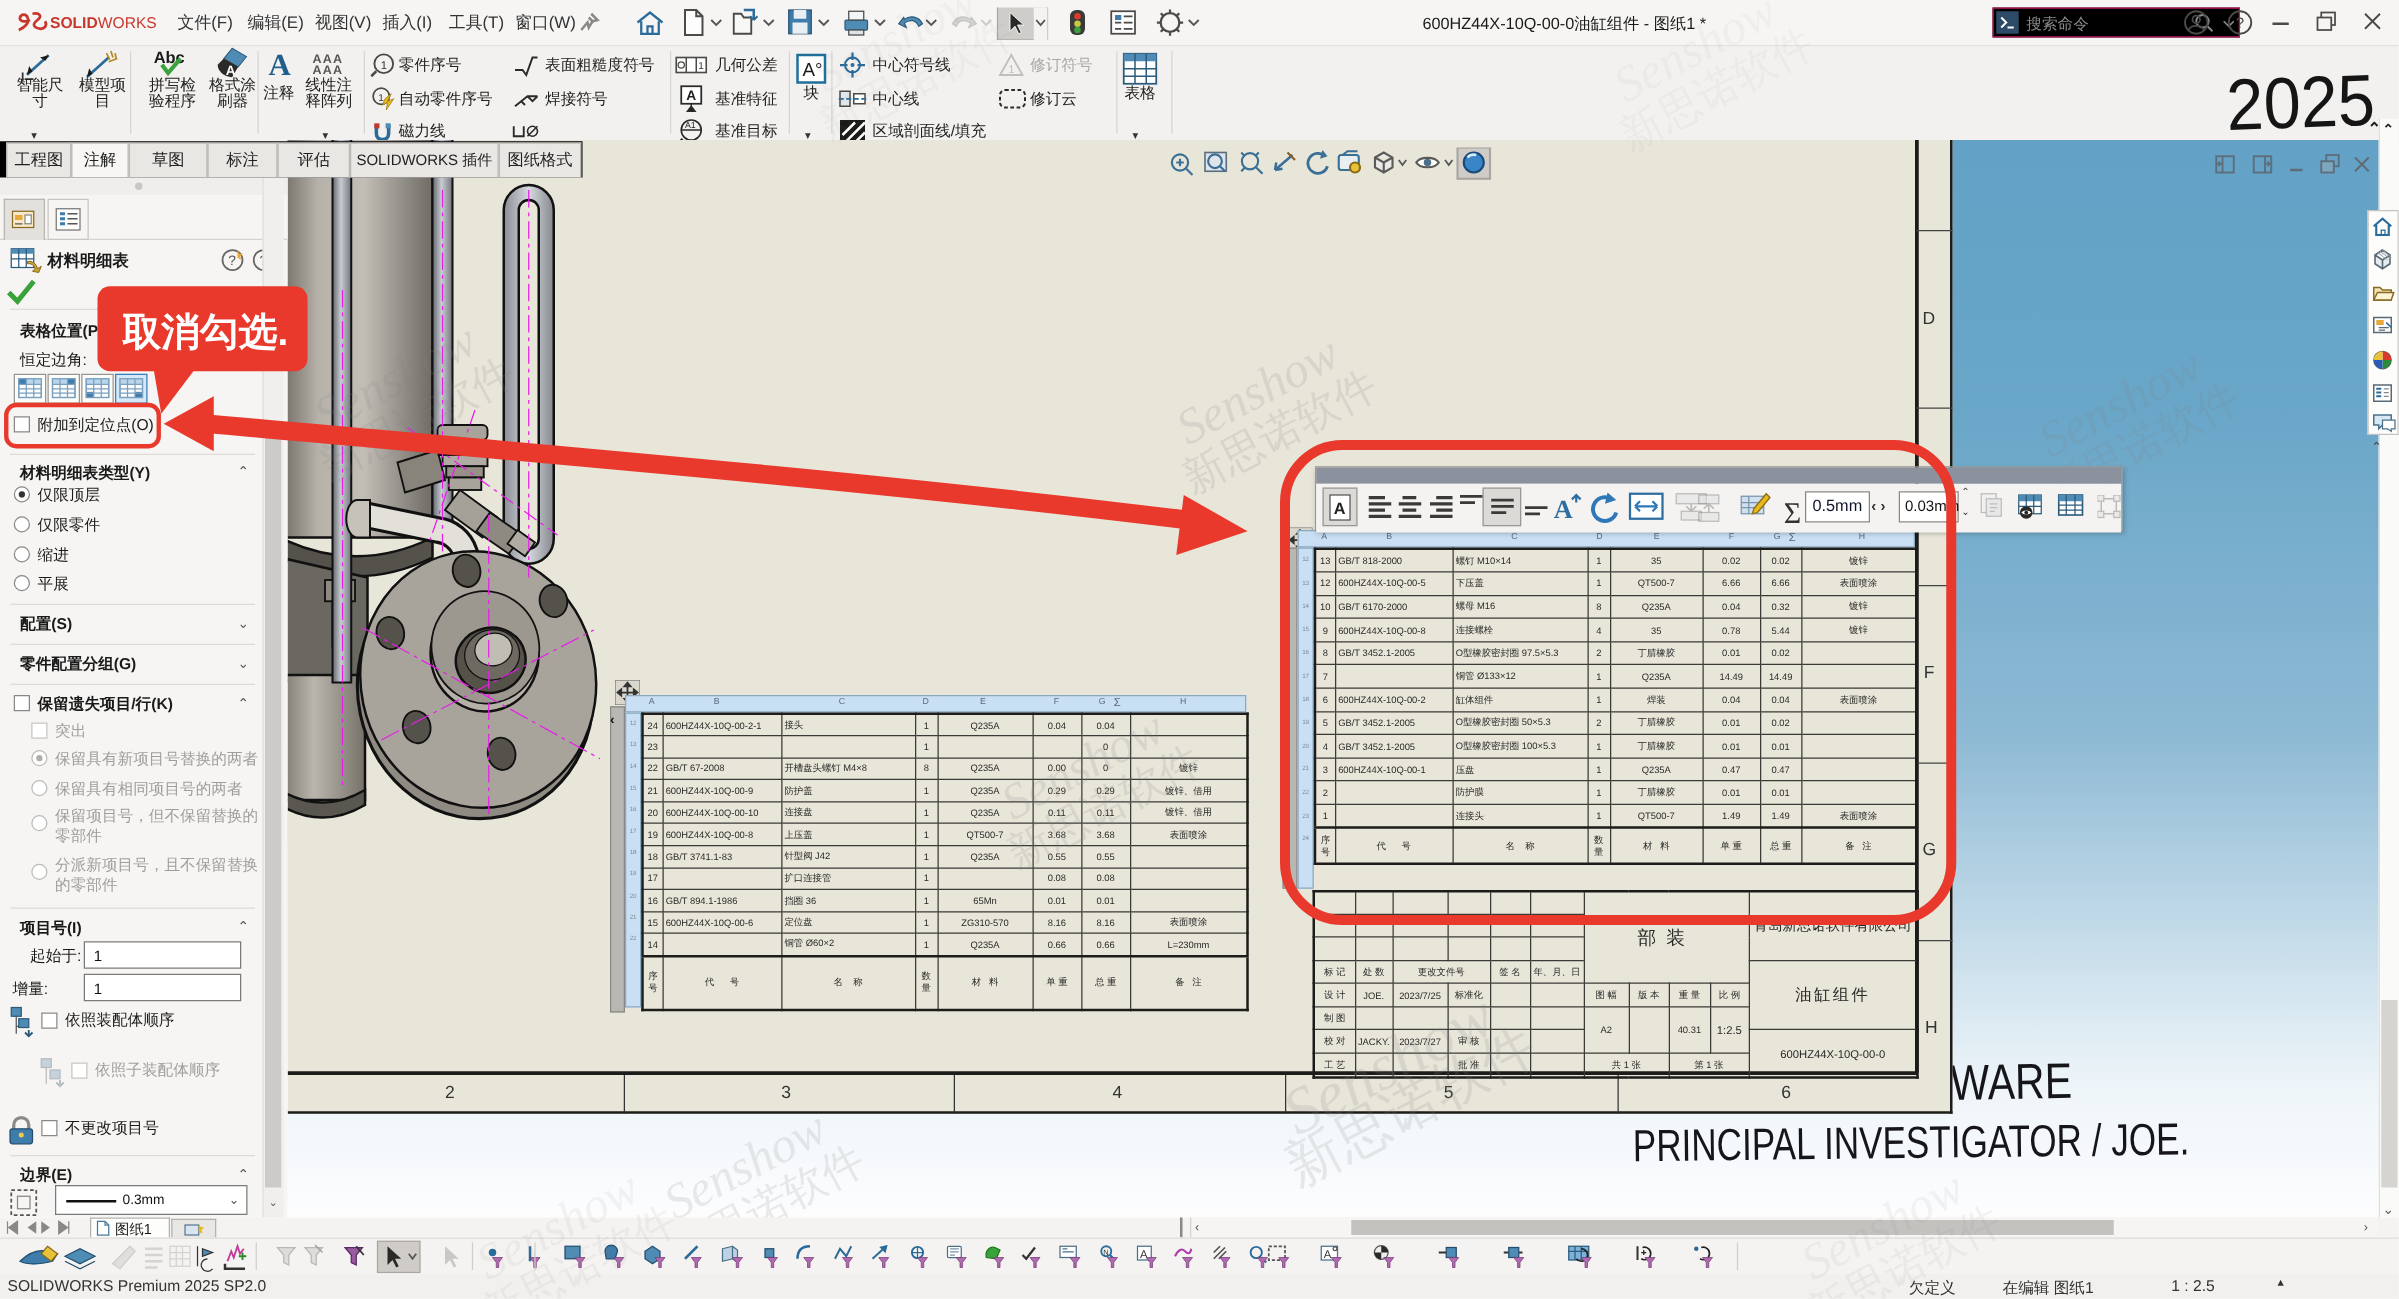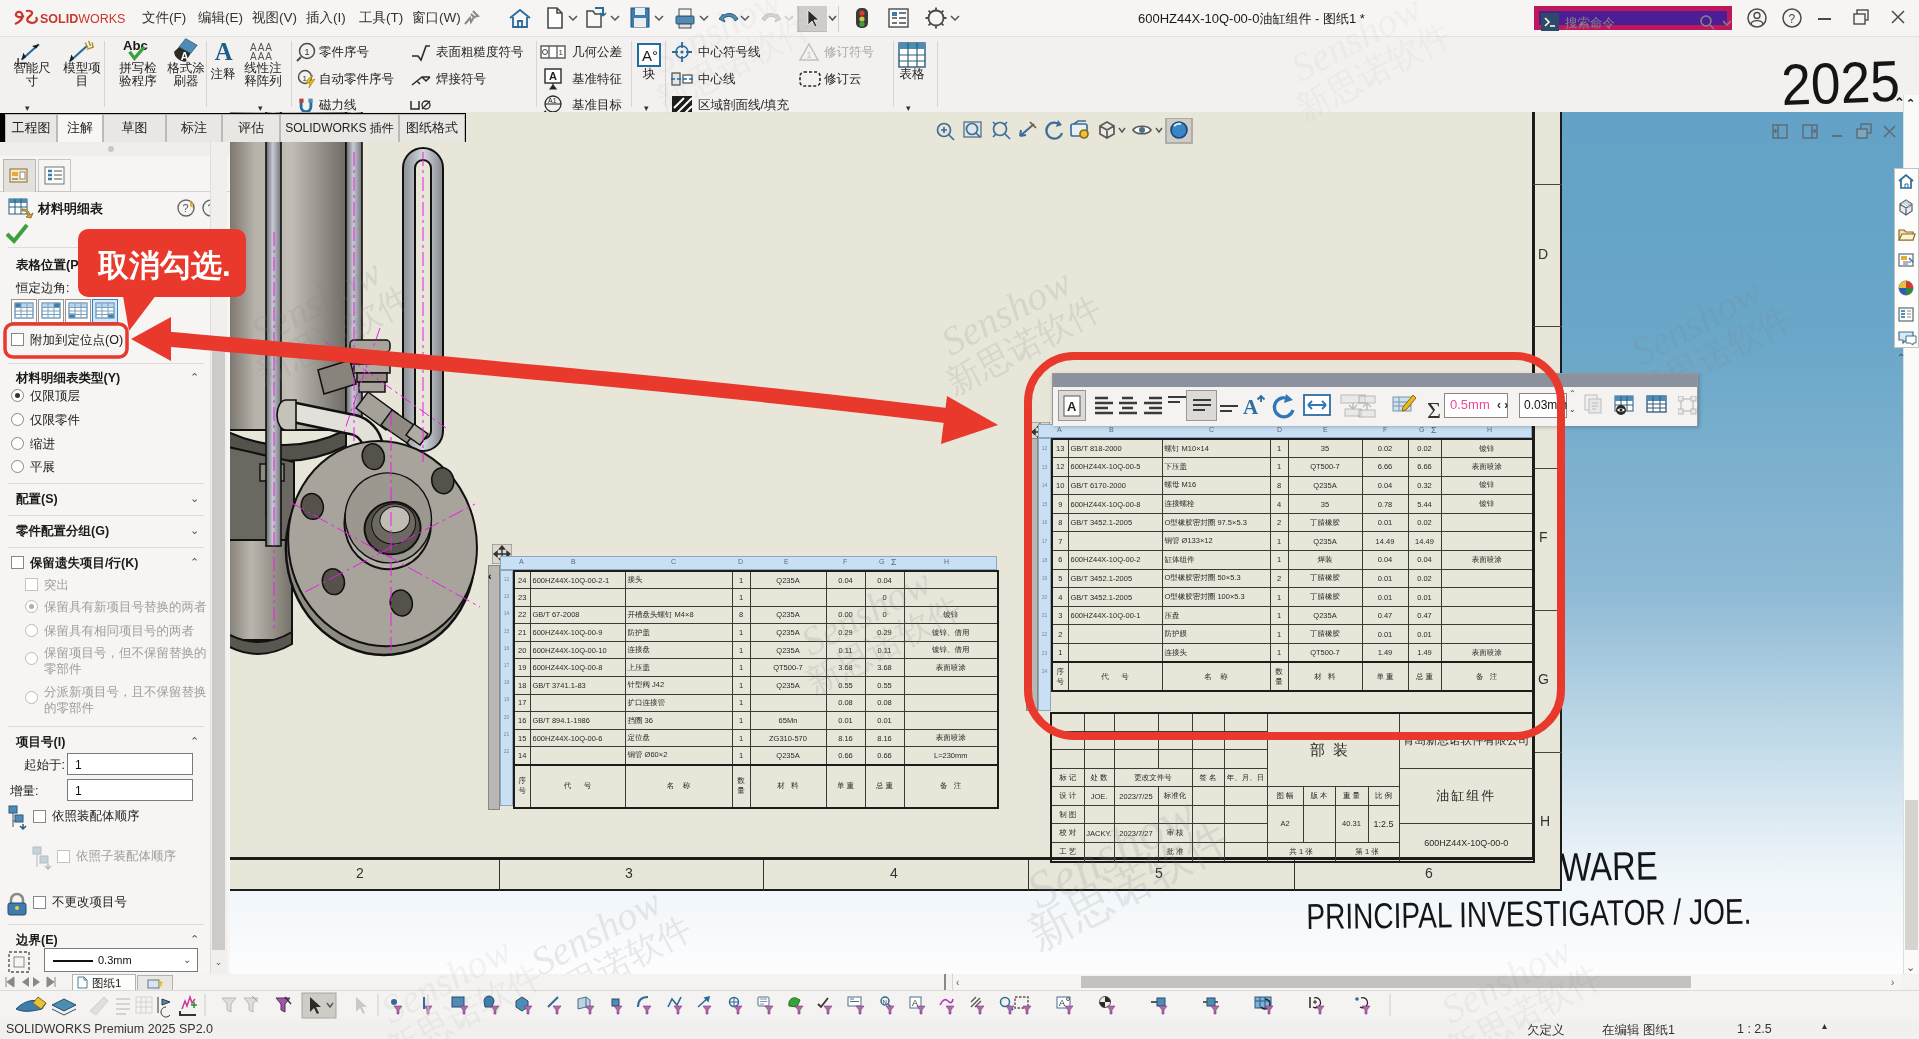--- a/index.html
+++ b/index.html
@@ -145,21 +145,21 @@
         <circle cx="11" cy="12" r="7.5" fill="none" stroke="#4a4a48" stroke-width="1.8"></circle>
         <g stroke="#4a4a48" stroke-width="1.8">
           <path d="M11,1.5 l0,3.5 M11,19 l0,3.5 M0.5,12 l3.5,0 M18,12 l3.5,0 M3.6,4.6 l2.5,2.5 M15.9,16.9 l2.5,2.5 M3.6,19.4 l2.5,-2.5 M15.9,7.1 l2.5,-2.5"></path>
         </g>
         <circle cx="11" cy="12" r="3" fill="#f6f5f4"></circle>
         <path d="M26,10 l4,4 l4,-4" stroke="#555" stroke-width="1.5" fill="none"></path>
       </g>
   </svg>
   <span class="abs" style="left:1138px;top:10px;font-size:13px;color:#1a1a1a">600HZ44X-10Q-00-0油缸组件 - 图纸1 *</span>
 
-  <div class="abs" style="left:1534px;top:6px;width:198px;height:24px;background:#4c1d95;border:5px solid #be185d">
+  <div class="abs" style="left:1594px;top:6px;width:198px;height:24px;background:#000000;border:1px solid #be185d">
      <div class="abs" style="left:2px;top:2px;width:18px;height:18px;background:#2d4a66"></div>
      <svg class="abs" style="left:4px;top:4px" width="14" height="14" viewBox="0 0 14 14">
         <path d="M2,3 l4,4 -4,4 M7,11 l5,0" stroke="#fff" stroke-width="1.6" fill="none"></path>
       </svg>
      <span class="abs" style="left:26px;top:4px;font-size:12.5px;color:#8a8886">搜索命令</span>
      <svg class="abs" style="left:160px;top:3px" width="34" height="18" viewBox="0 0 34 18">
         <circle cx="7" cy="7" r="5" stroke="#8a8886" stroke-width="1.5" fill="none"></circle>
         <path d="M11,11 l4,4" stroke="#8a8886" stroke-width="1.5"></path>
         <path d="M24,7 l4,4 l4,-4" stroke="#8a8886" stroke-width="1.4" fill="none"></path>
       </svg>
@@ -213,21 +213,21 @@
   <svg class="abs" style="left:156px;top:0px" width="56" height="28" viewBox="0 0 56 34">
       <path d="M30,2 L44,10 L36,20 L22,12 Z" fill="#4f8cb5" stroke="#2c5b7c"></path>
       <path d="M22,12 L36,20 L30,30 C22,30 16,24 16,18 Z" fill="#2a2a28"></path>
       <text x="24" y="28" font-size="13" font-weight="bold" fill="#fff" font-family="Liberation Sans">A</text>
     </svg>
   <div class="rlabel" style="left:154px;top:25px;width:64px">格式涂<br>刷器</div>
   <svg class="abs" style="left:210px;top:0px" width="36" height="28" viewBox="0 0 40 34">
       <text x="4" y="28" font-size="30" font-weight="bold" fill="#1f5f8b" font-family="Liberation Serif">A</text>
     </svg>
   <div class="rlabel" style="left:198px;top:31px;width:50px">注释</div>
-  <div class="abs" style="left:250px;top:6px;font-size:10px;line-height:9px;letter-spacing:1px;color:#555;font-weight:normal">AAA<br>AAA</div>
+  <div class="abs" style="left:250px;top:6px;font-size:10px;line-height:9px;letter-spacing:1px;color:#555;font-weight:bold">AAA<br>AAA</div>
   <div class="rlabel" style="left:234px;top:25px;width:58px">线性注<br>释阵列</div>
   <div class="abs" style="left:258px;top:66px;font-size:9px;color:#333">▾</div>
 
   <svg class="abs" style="left:295px;top:5px" width="22" height="20" viewBox="0 0 22 20">
       <circle cx="12" cy="9" r="7.5" fill="none" stroke="#4a4a48" stroke-width="1.5"></circle>
       <text x="9.5" y="13" font-size="9" fill="#333">1</text>
       <path d="M6,15 l-4,4" stroke="#4a4a48" stroke-width="2"></path>
     </svg>
   <div class="rrow" style="left:319px;top:7px">零件序号</div>
   <svg class="abs" style="left:295px;top:32px" width="22" height="22" viewBox="0 0 22 22">
@@ -976,21 +976,21 @@
             <rect x="4" y="3" width="16" height="7" fill="#ddd" stroke="#777"></rect>
             <path d="M12,17 l0,-7 m-4,4 l4,-4 4,4" fill="none" stroke="#777" stroke-width="1.4"></path>
           </g>
         <g transform="translate(36,0)">
             <rect x="2" y="4" width="18" height="14" fill="#cfe0ef" stroke="#7a94ab"></rect>
             <path d="M8,4 l0,14 M2,9 l18,0 M2,13 l18,0" stroke="#7a94ab"></path>
             <path d="M12,14 L22,2 l3,3 -10,12 -4,1 z" fill="#e8b81e" stroke="#8a6a10" stroke-width="1"></path>
           </g>
         <text x="72" y="25" font-size="24" fill="#333" font-family="Liberation Serif">Σ</text>
       </svg>
-      <div class="abs" style="left:391px;top:6px;width:64px;height:25px;background:#fff;border:1px solid #8a8886;font-size:13px;color:#ec4899;padding:3px 0 0 5px">0.5mm</div>
+      <div class="abs" style="left:391px;top:6px;width:52px;height:25px;background:#fff;border:1px solid #8a8886;font-size:13px;color:#0f172a;padding:3px 0 0 5px">0.5mm</div>
       <div class="abs" style="left:444px;top:11px;font-size:12px;color:#333;font-weight:bold">‹ ›</div>
       <div class="abs" style="left:466px;top:6px;width:48px;height:25px;background:#fff;border:1px solid #8a8886;font-size:12px;color:#111;padding:4px 0 0 4px">0.03mm</div>
       <div class="abs" style="left:516px;top:3px;font-size:8px;color:#333;line-height:8px">⌃<br><br>⌄</div>
       <svg class="abs" style="left:531px;top:7px" width="92" height="25" viewBox="0 0 92 25">
         <g opacity="0.5">
             <rect x="1" y="1" width="12" height="15" fill="#eee" stroke="#888"></rect>
             <rect x="5" y="5" width="12" height="14" fill="#ddd" stroke="#888"></rect>
             <path d="M8,9 l6,0 M8,12 l6,0 M8,15 l4,0" stroke="#888"></path>
           </g>
         <g transform="translate(30,0)">

